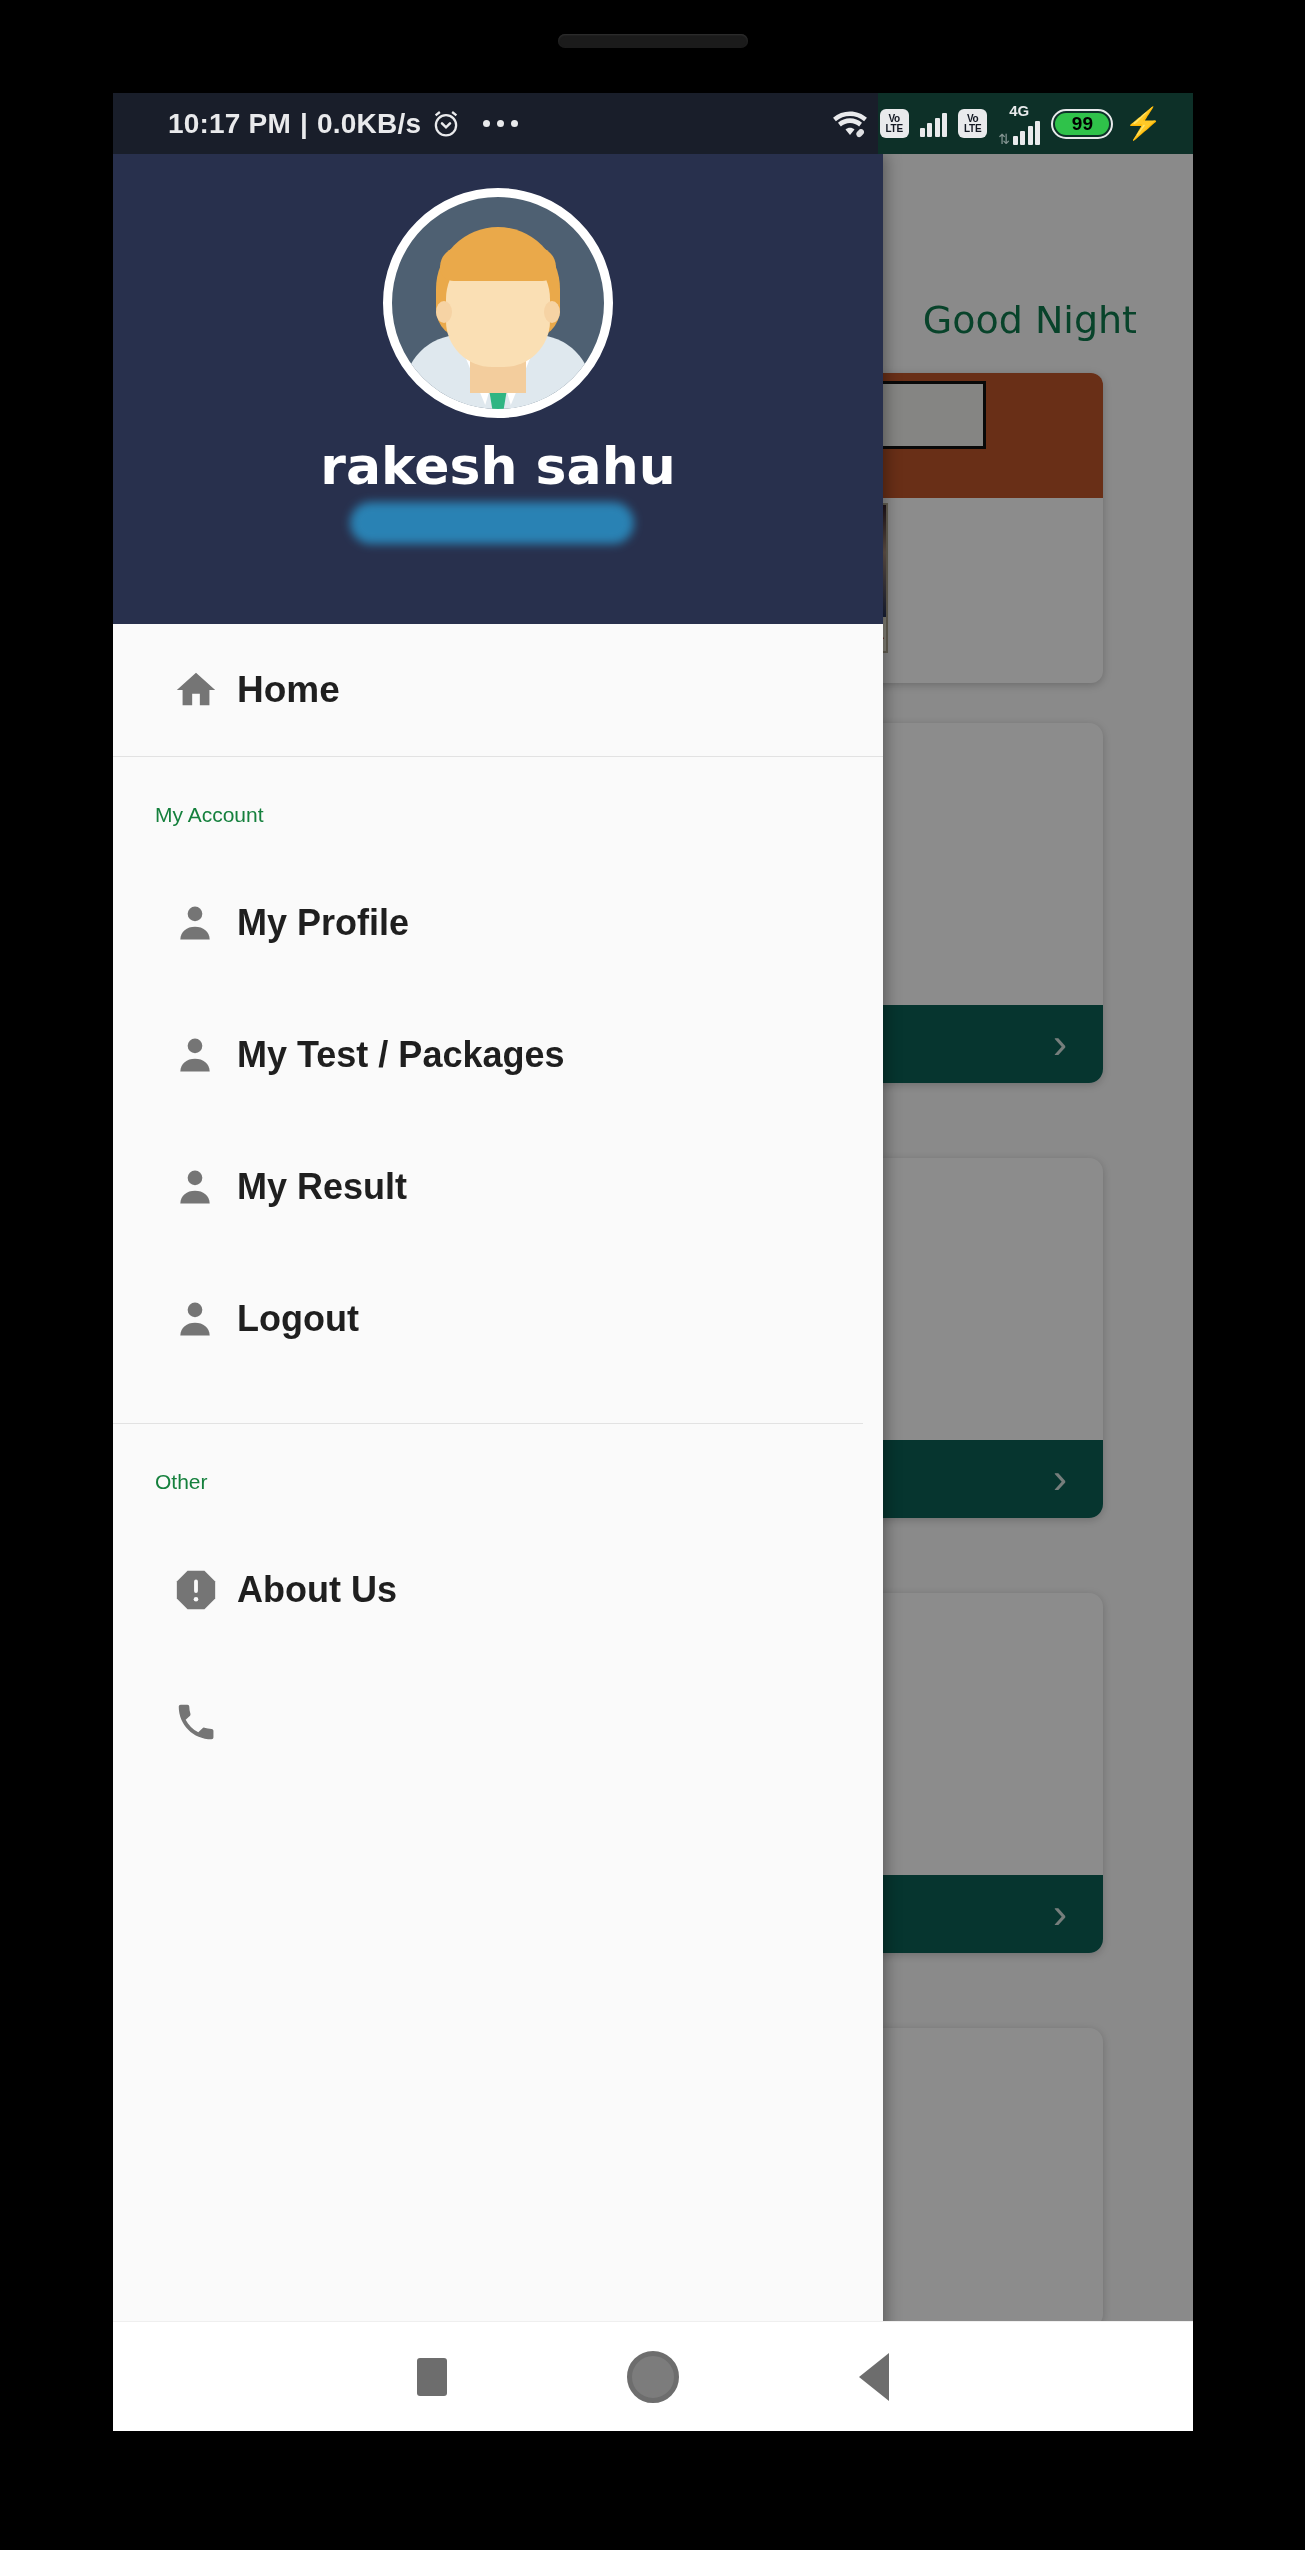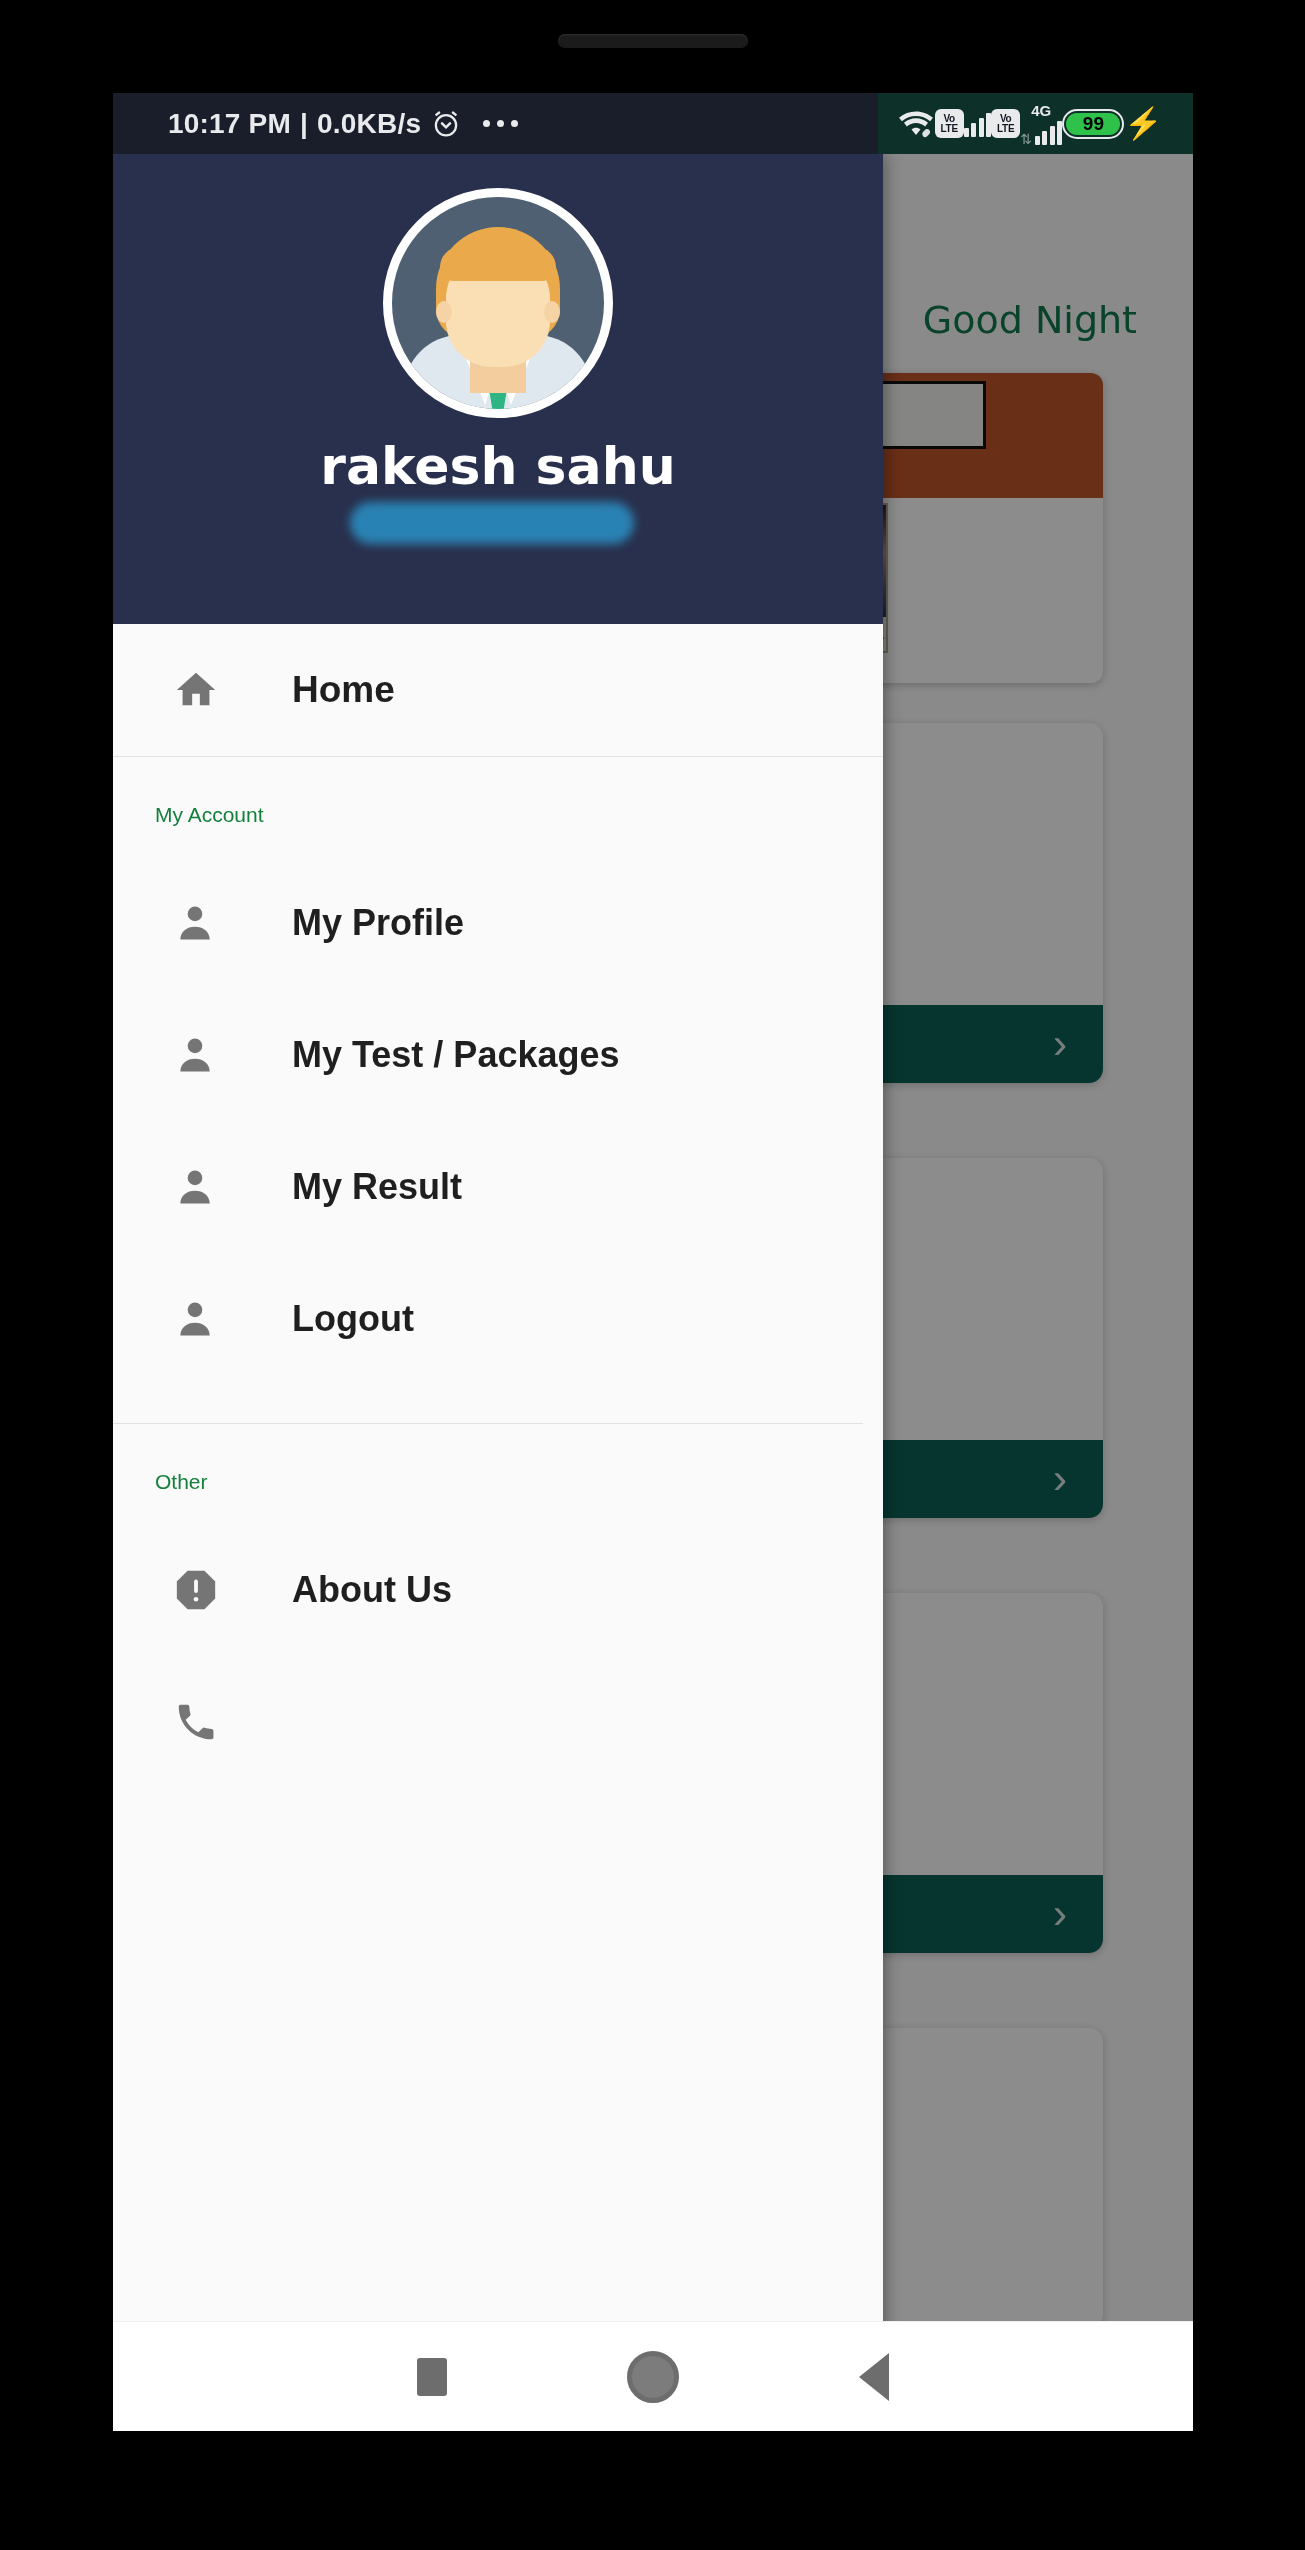--- a/index.html
+++ b/index.html
@@ -44,21 +44,21 @@
   #status-bar .sb-right-bg{
     position:absolute; left:765px; top:0; width:315px; height:61px; background:#0d3028;
   }
   .sb-left{
     position:relative; z-index:2; display:flex; align-items:center;
     gap:9px; padding-left:55px; font-size:28px; font-weight:bold;
     letter-spacing:.2px; white-space:nowrap;
   }
   .sb-right{
     position:absolute; z-index:2; right:30px; top:0; height:61px;
-    display:flex; align-items:center; 
+    display:flex; align-items:center; gap:11px;
   }
   .dots{ display:flex; gap:7px; margin-left:12px; }
   .dots i{ width:7px;height:7px;border-radius:50%;background:#e9eaec; display:block;}
 
   .volte{
     display:flex;flex-direction:column;align-items:center;justify-content:center;
     width:29px;height:29px;border-radius:6px;background:#e9eaec;color:#121722;
     font-size:10px;font-weight:bold;line-height:10px;letter-spacing:-.3px;
   }
   .bars{ display:flex; align-items:flex-end; gap:2.5px; height:26px;}
@@ -236,21 +236,21 @@
   
   .divider{ height:1px; background:#e2e2e2; margin:0 0 0 0; }
   .divider.inset{ margin-left:0; width:100%; }
   .nav-row{
     display:flex; align-items:center; height:132px; padding-left:60px; cursor:pointer;
   }
   .nav-row .ic{
     width:64px; display:flex; align-items:center; justify-content:flex-start; color:#757575;
   }
   .nav-row .lbl{
-    margin-left:55px; font-size:36px; font-weight:bold; color:#1f1f1f;
+    font-size:36px; font-weight:bold; color:#1f1f1f;
     font-family:"Liberation Sans", sans-serif;
   }
   .section-label{
     padding:46px 0 30px 42px; font-size:21px; color:#15803d;
   }
   .nav-row.home .lbl{ font-size:37px; }
   svg{ display:block; }
   
   #navbar{
     position:absolute; left:0; bottom:0; width:1080px; height:110px;

